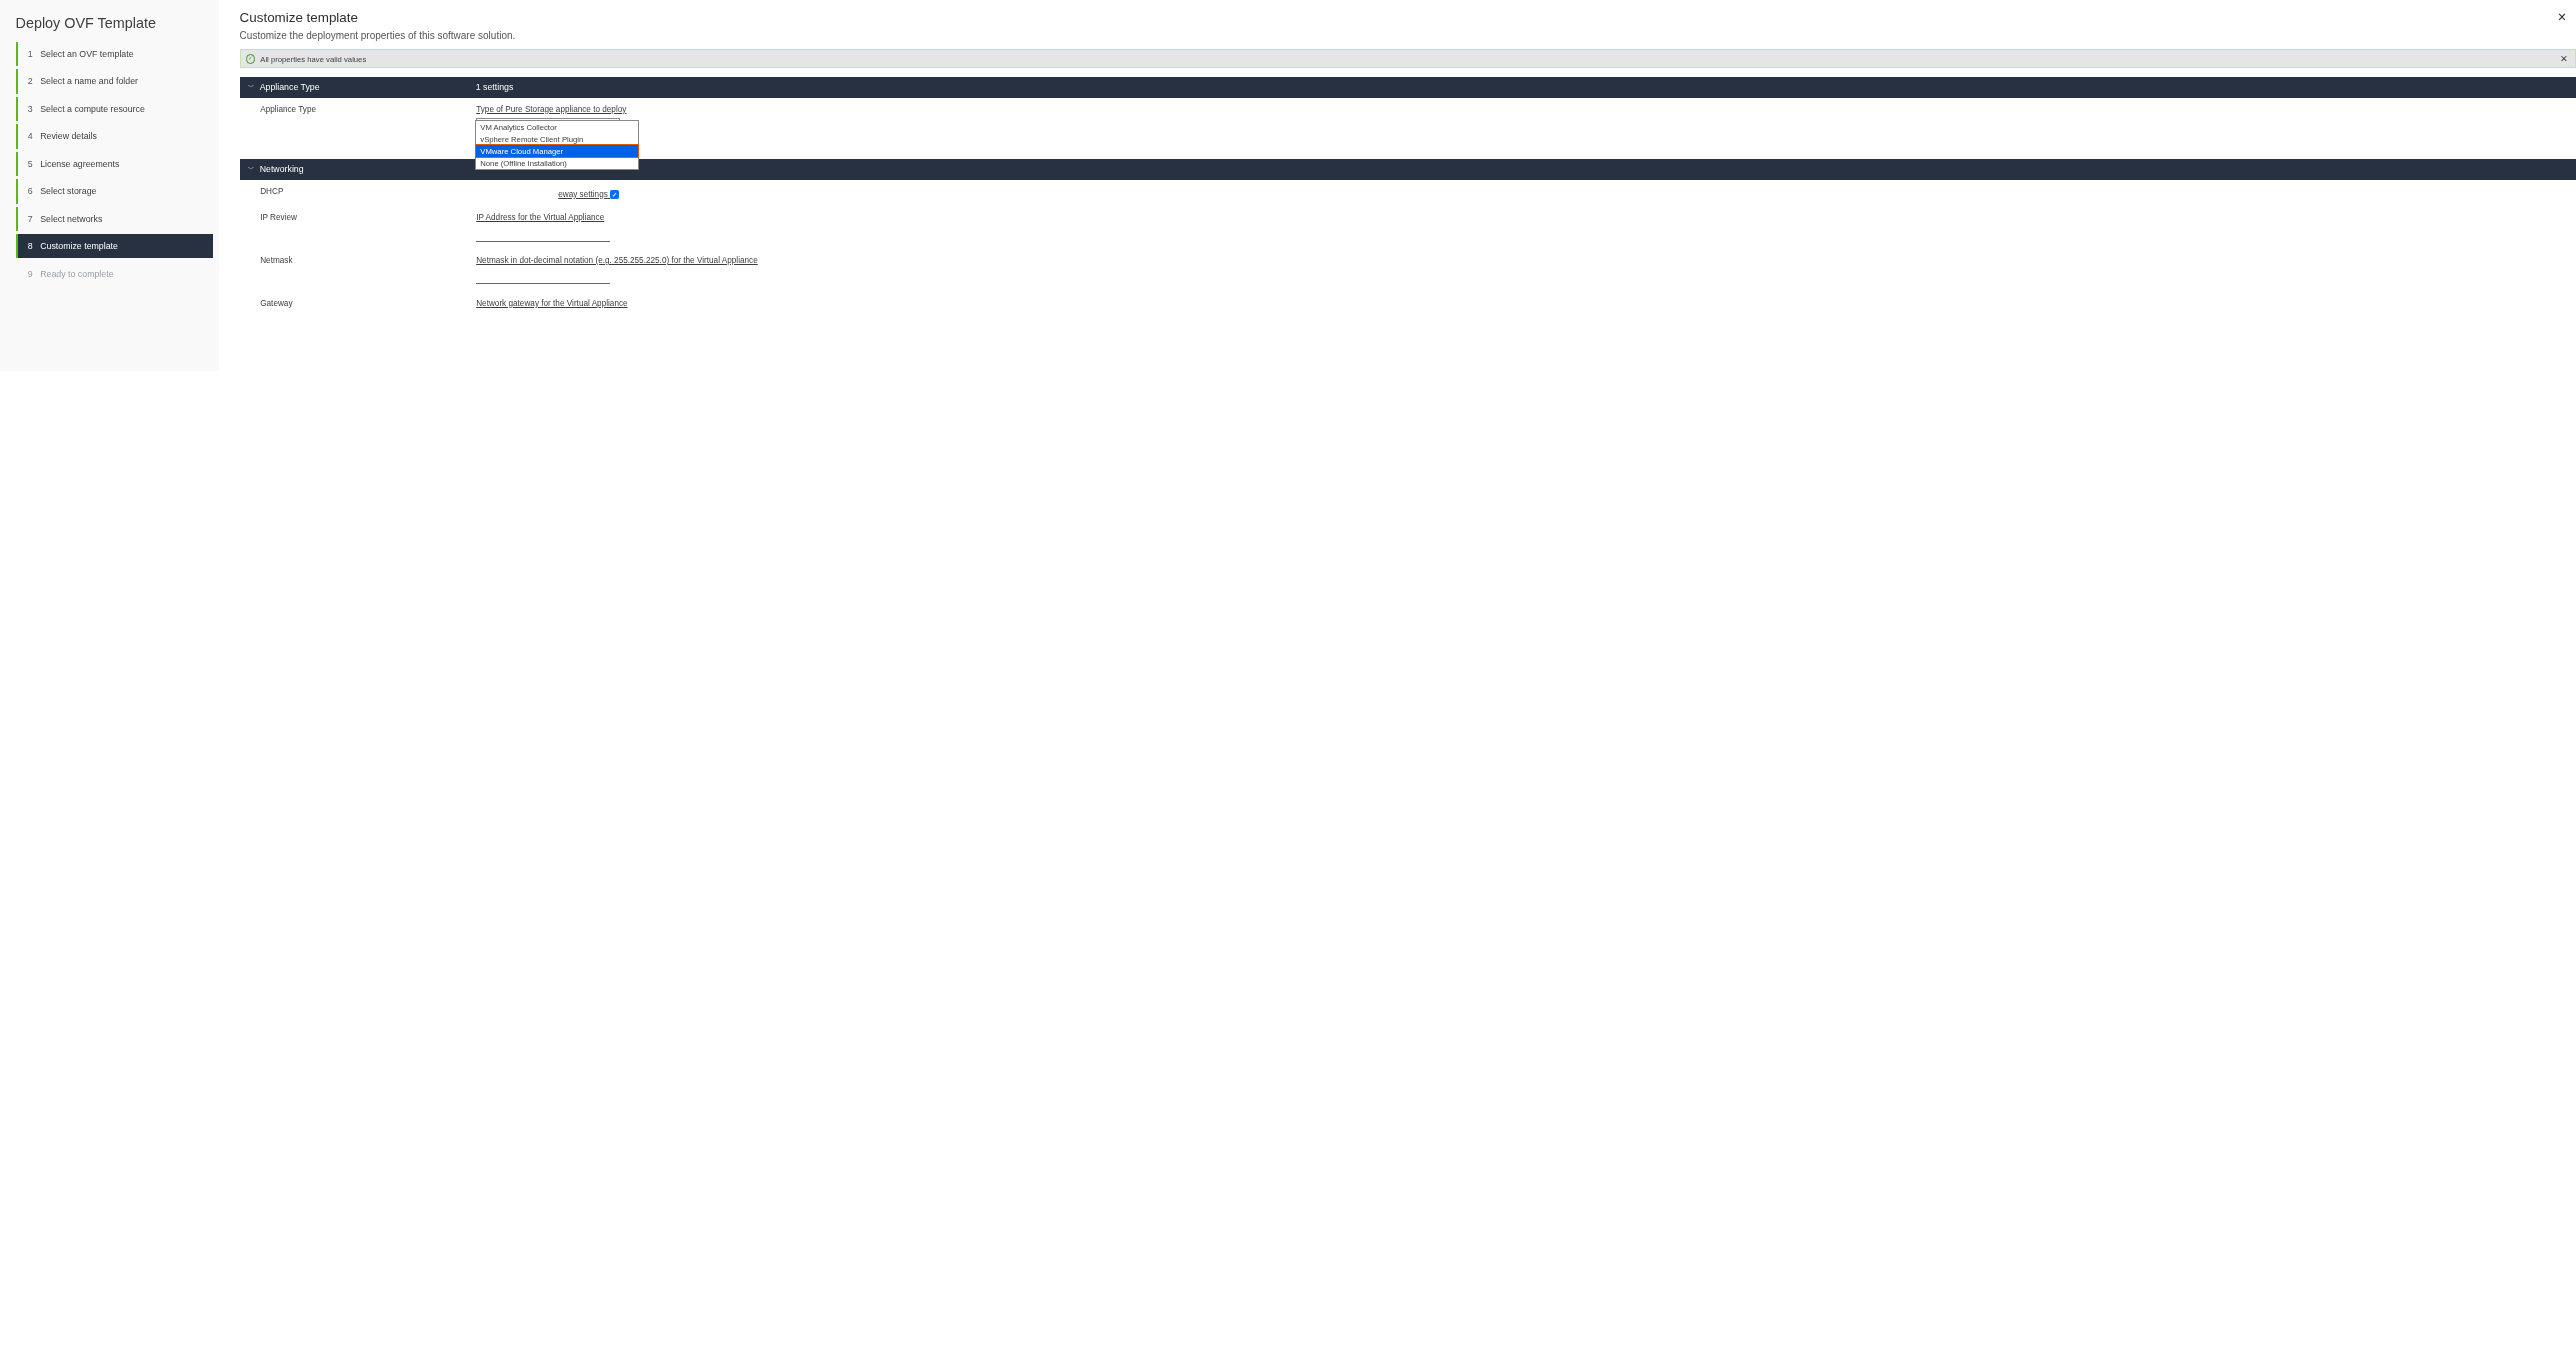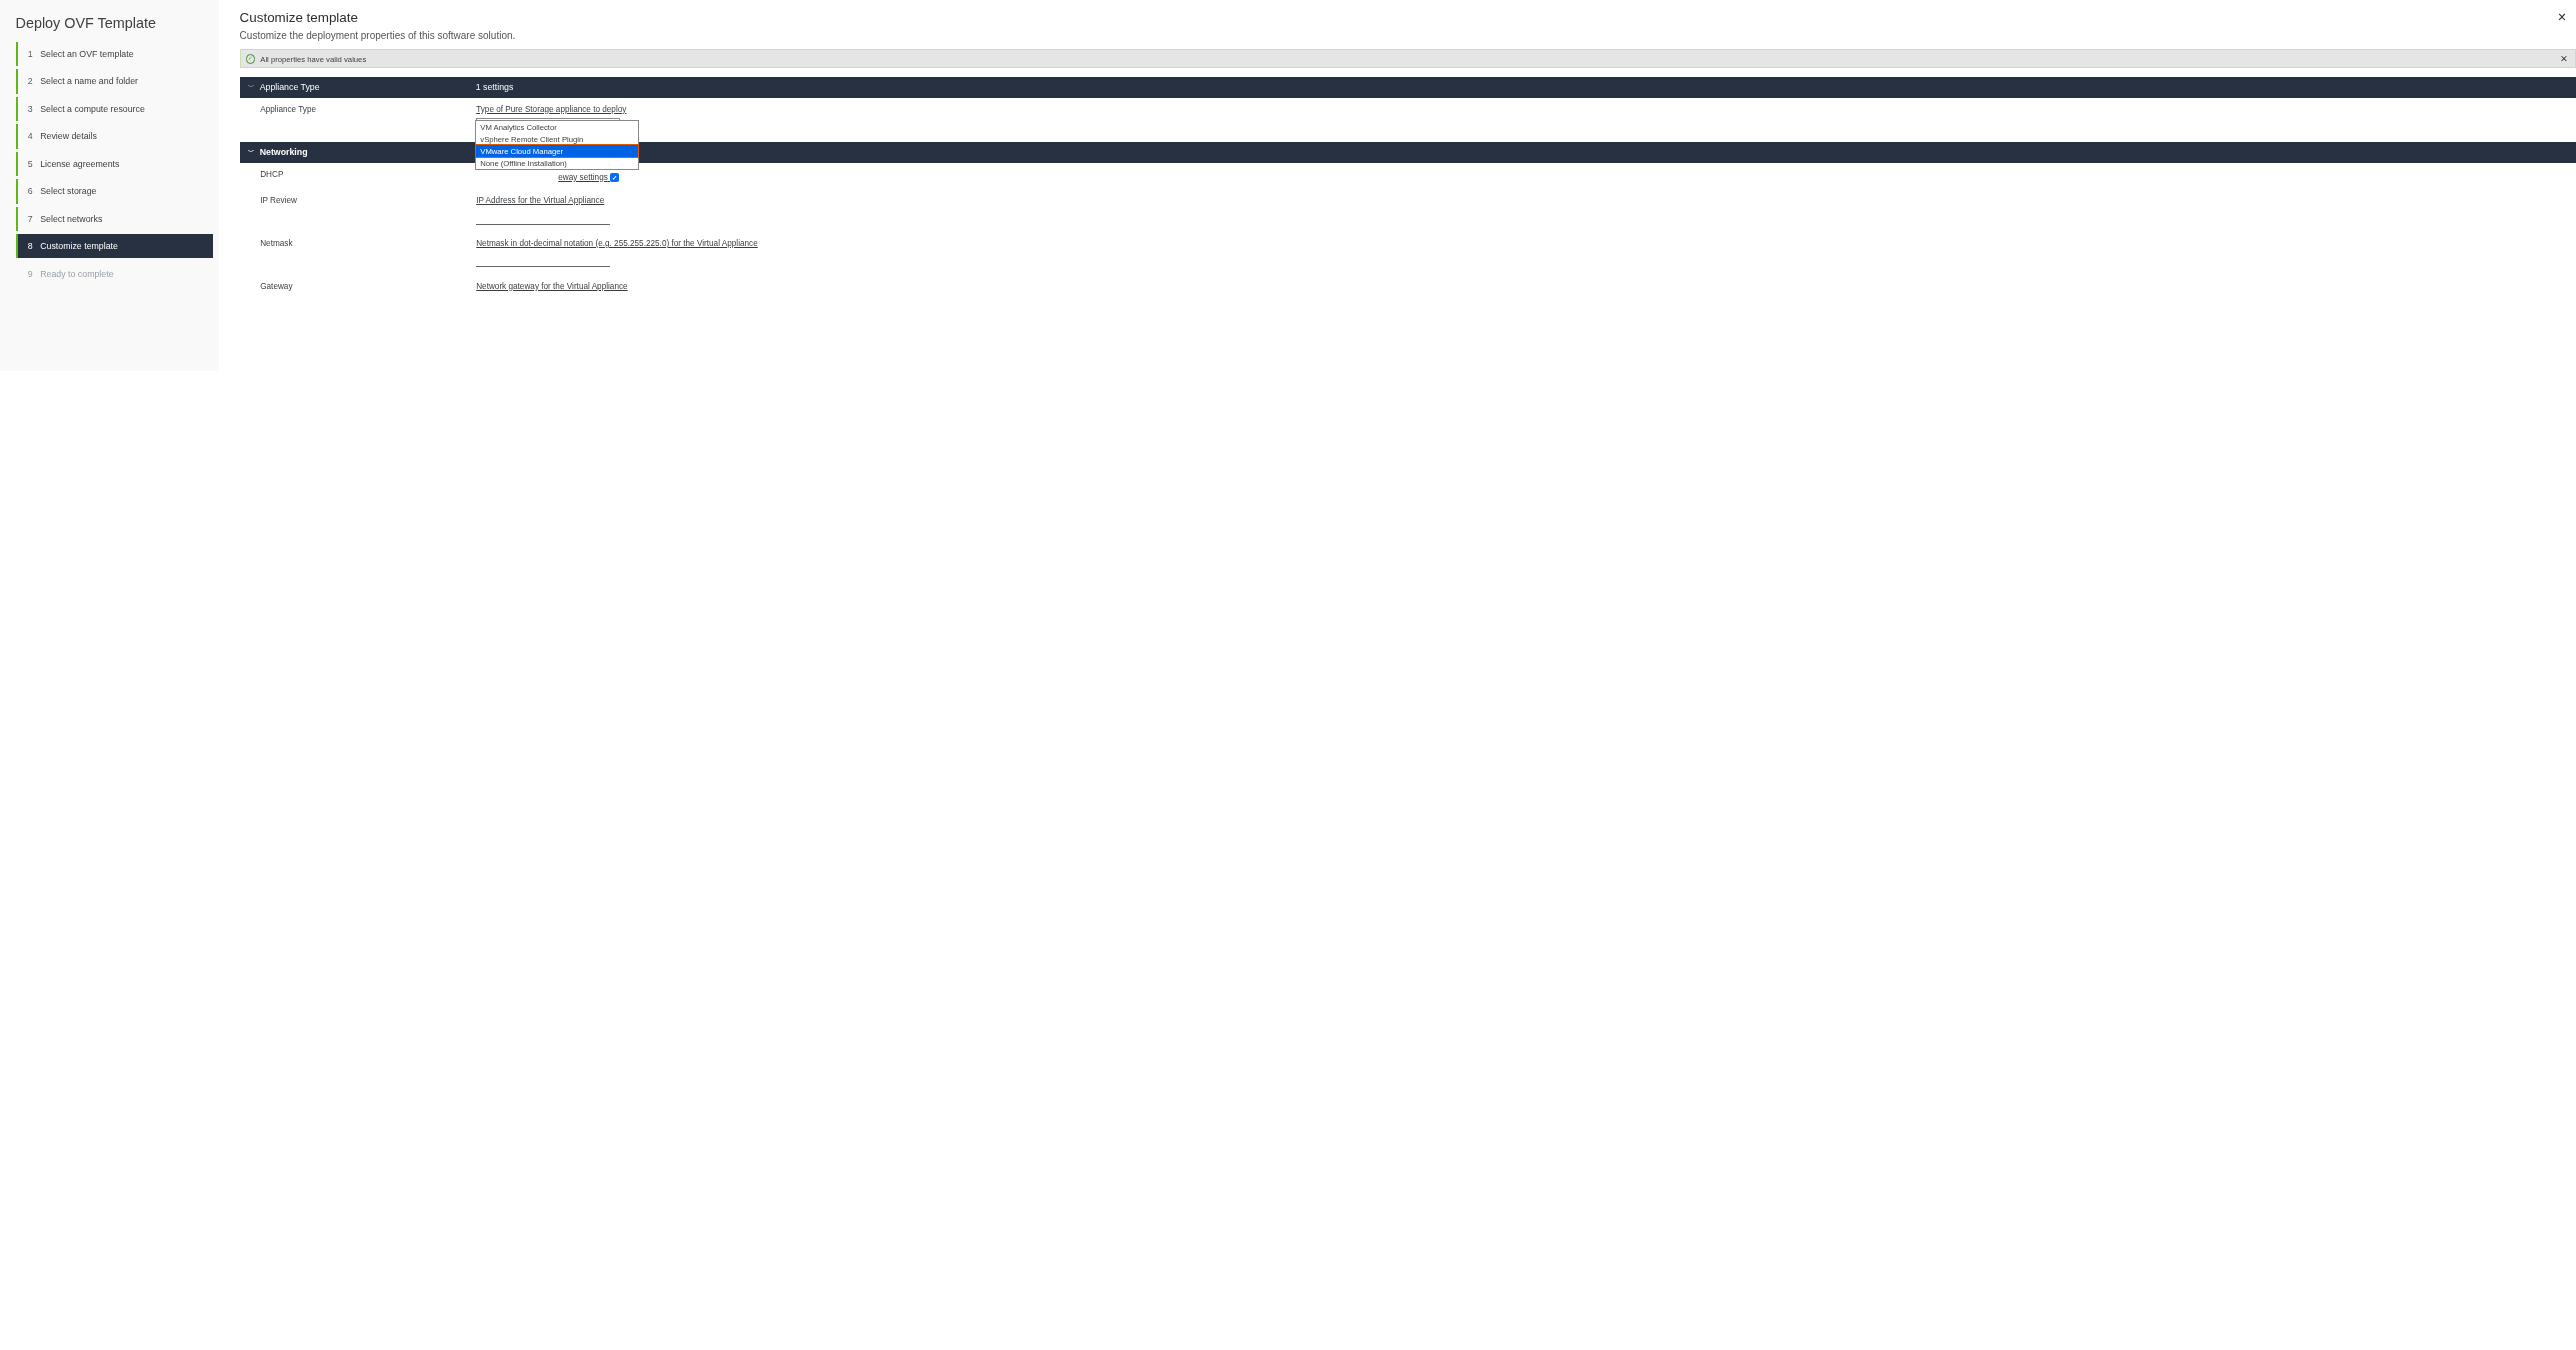--- a/index.html
+++ b/index.html
@@ -283,21 +283,21 @@
         </div>
         <div class="dropdown-list">
           <div class="opt">VM Analytics Collector</div>
           <div class="opt">vSphere Remote Client Plugin</div>
           <div class="opt selected">VMware Cloud Manager</div>
           <div class="opt">None (Offline Installation)</div>
         </div>
       </div>
     </div>
 
-    <div class="section-header" style="margin-top:2px; position:relative; z-index:1;font-weight:bold;">
+    <div class="section-header" style="margin-top:19px; position:relative; z-index:1;">
       <span class="chev">﹀</span>
       <span class="title">Networking</span>
       <span class="count"></span>
     </div>
 
     <div class="form-row">
       <div class="label">DHCP</div>
       <div class="value">
         <span class="desc-trail" style="margin-left:82px;">eway settings</span>
         <div class="checkbox">✓</div>

